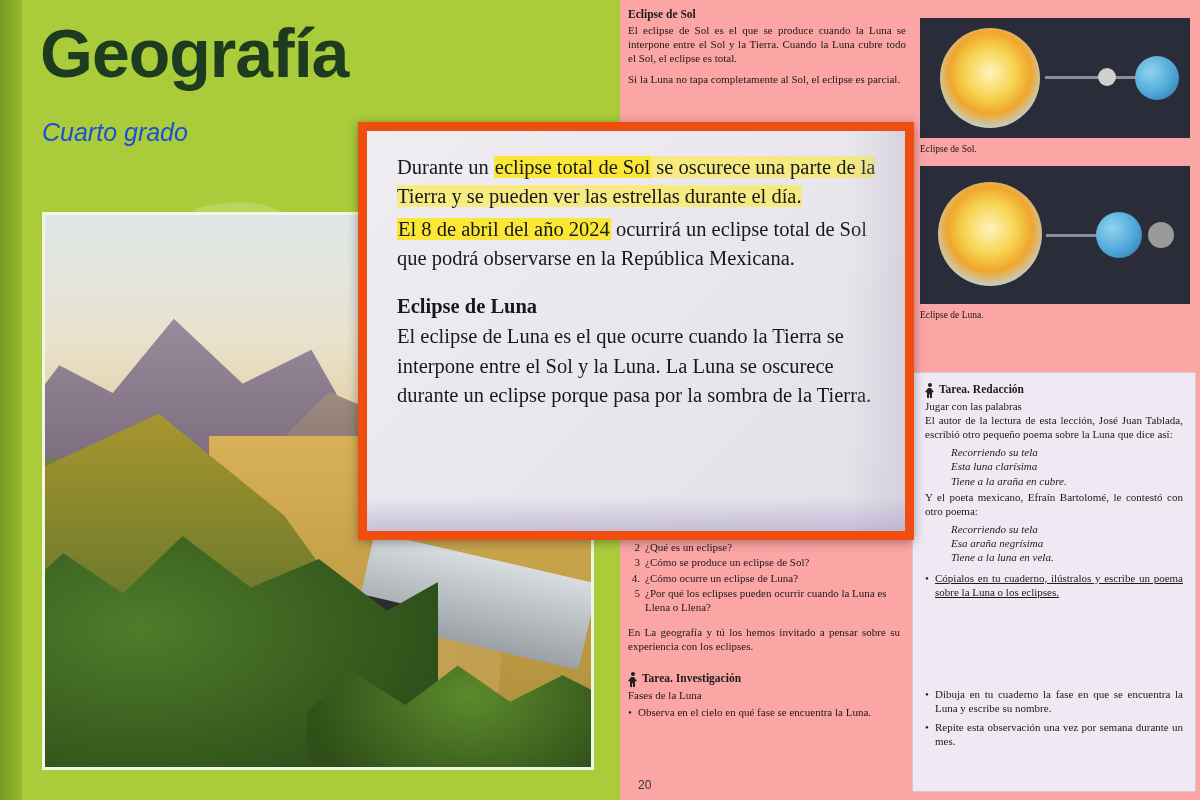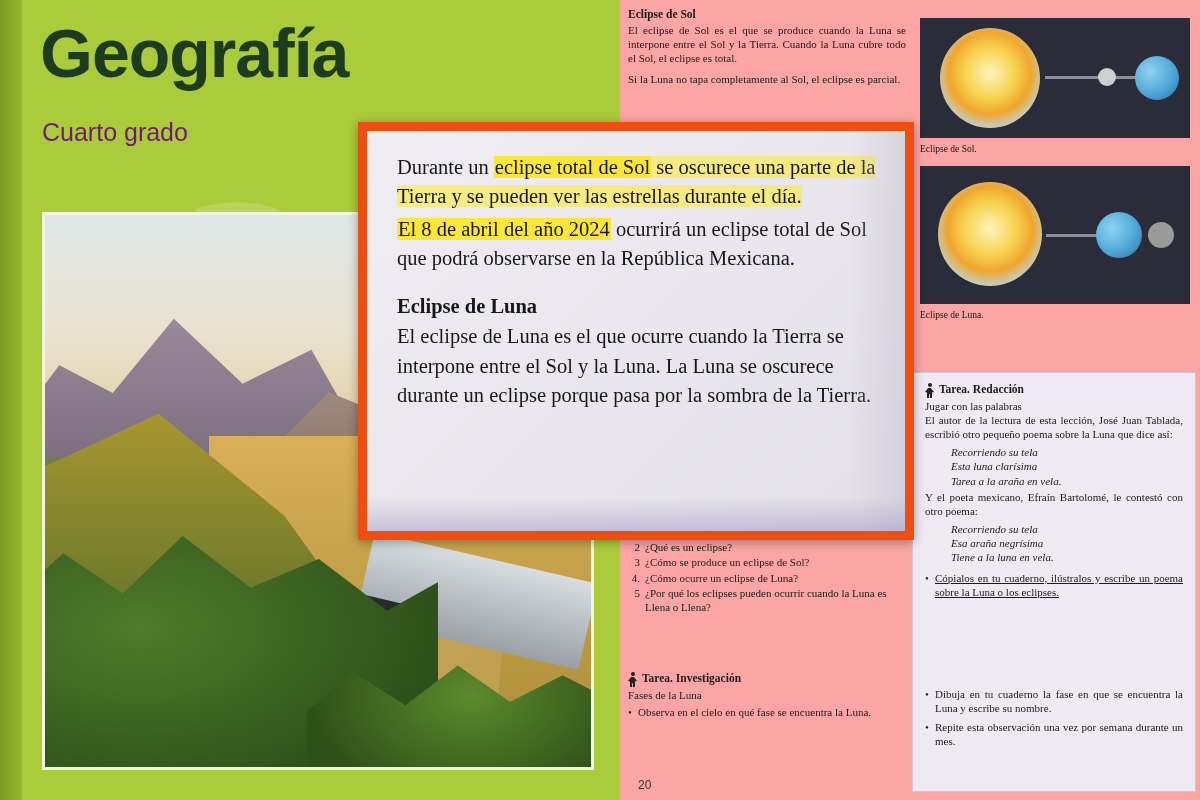--- a/index.html
+++ b/index.html
@@ -50,21 +50,22 @@
     font-size: 68px;
     font-weight: bold;
     color: #1d3b1f;
     letter-spacing: -1px;
     font-family: "Liberation Sans", sans-serif;
   }
   .cover-sub {
     position: absolute;
     left: 42px; top: 118px;
     font-size: 25px;
-    color: #701a75;
+    font-style: italic;
+    color: #1d4ed8;
   }
   .cover-photo {
     position: absolute;
     left: 42px; top: 212px;
     width: 546px; height: 552px;
     border: 3px solid #f2f6e2;
     overflow: hidden;
     background: #6b7f52;
   }
   .sky {
@@ -421,20 +422,21 @@
       </li>
       <li>
         <span class="qnum">4.</span>
         <span>¿Cómo ocurre un eclipse de Luna?</span>
       </li>
       <li>
         <span class="qnum">5</span>
         <span>¿Por qué los eclipses pueden ocurrir cuando la Luna es Llena o Llena?</span>
       </li>
     </ul>
+    <div class="q-note">En La geografía y tú los hemos invitado a pensar sobre su experiencia con los eclipses.</div>
 
     <div class="tarea2">
       <div class="tarea-head">
         <span class="person-icon"></span>
         <span>Tarea. Investigación</span>
       </div>
       <div class="sub-b">Fases de la Luna</div>
       <ul class="bullets">
         <li>Observa en el cielo en qué fase se encuentra la Luna.</li>
       </ul>
@@ -444,21 +446,21 @@
     <div class="act-panel">
       <div style="padding:10px 12px 0 12px;">
         <div class="tarea-head">
           <span class="person-icon"></span>
           <span>Tarea. Redacción</span>
         </div>
         <div class="sub-b">Jugar con las palabras</div>
         <div class="bp-p" style="margin-bottom:3px;">El autor de la lectura de esta lección, José Juan Tablada, escribió otro pequeño poema sobre la Luna que dice así:</div>
         <div class="poem">Recorriendo su tela</div>
         <div class="poem">Esta luna clarísima</div>
-        <div class="poem">Tarea a la araña en vela.</div>
+        <div class="poem">Tiene a la araña en cubre.</div>
         <div class="bp-p" style="margin:3px 0 3px 0;">Y el poeta mexicano, Efraín Bartolomé, le contestó con otro poema:</div>
         <div class="poem">Recorriendo su tela</div>
         <div class="poem">Esa araña negrísima</div>
         <div class="poem">Tiene a la luna en vela.</div>
         <ul class="bullets" style="margin-top:6px;text-decoration:underline;">
           <li>Cópialos en tu cuaderno, ilústralos y escribe un poema sobre la Luna o los eclipses.</li>
         </ul>
         <ul class="bullets" style="margin-top:88px;">
           <li>Dibuja en tu cuaderno la fase en que se encuentra la Luna y escribe su nombre.</li>
           <li>Repite esta observación una vez por semana durante un mes.</li>

